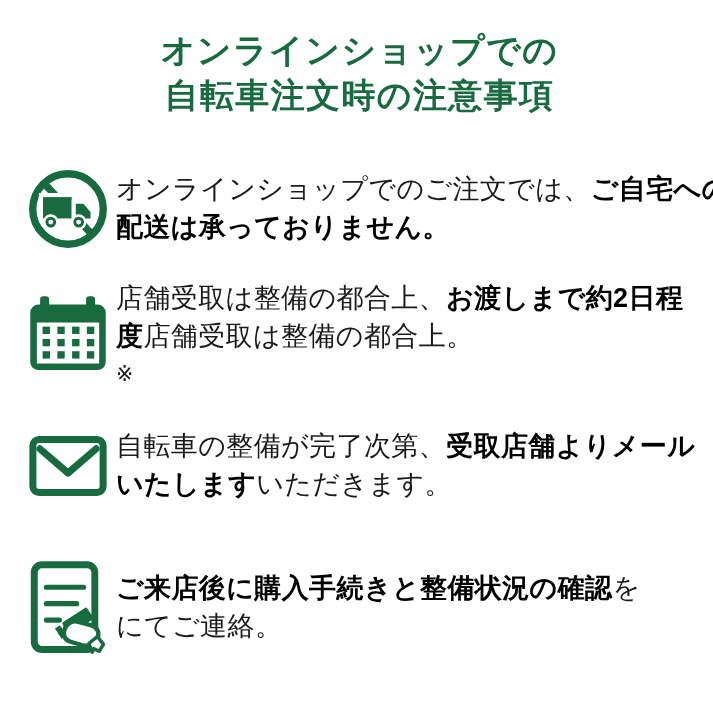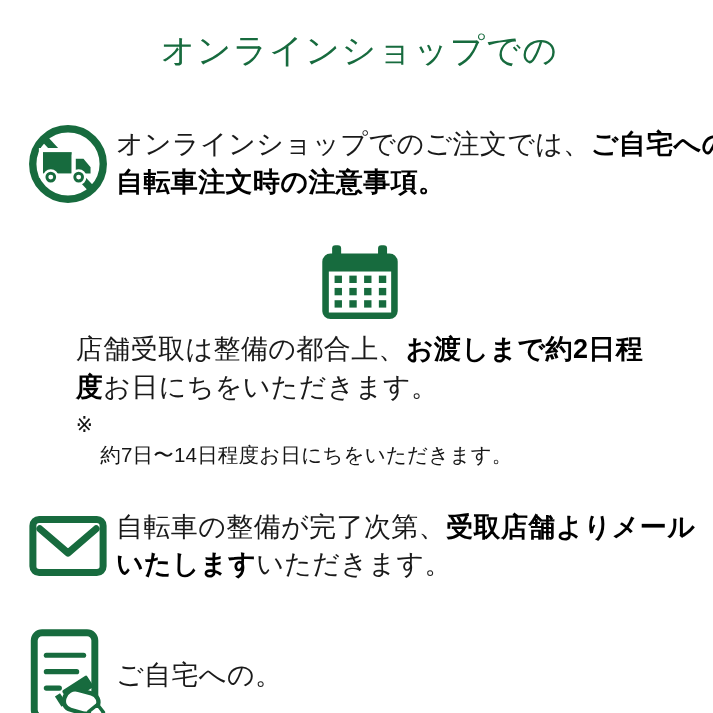--- a/index.html
+++ b/index.html
@@ -11,32 +11,32 @@
     width: 713px; height: 713px;
     margin: 0 auto;
     background: var(--bg);
     overflow: hidden;
     padding: 28px 14px 0 20px;
   }
   .title {
     text-align: center;
     color: var(--accent);
     font-size: 34px;
-    font-weight: 400;
+    font-weight: 700;
     line-height: 1.32;
     letter-spacing: 0.04em;
     margin-bottom: 50px;
   }
   .row {
     display: flex;
     align-items: center;
   }
   .row.r1 { margin-bottom: 30px; }
-  .row.r2 { margin-bottom: 40px; flex-direction: column; }
-  .row.r3 { margin-bottom: 44px; }
+  .row.r2 { margin-bottom: 40px; }
+  .row.r3 { margin-bottom: 56px; }
   .icon-col {
     flex: 0 0 96px;
     display: flex;
     align-items: center;
     justify-content: center;
   }
   .text-col {
     flex: 1 1 auto;
     color: var(--ink);
     font-size: 27px;
@@ -56,40 +56,41 @@
   .note-marker { flex: 0 0 auto; margin-right: 7px; }
   svg { display: block; }
 </style>
 </head>
 <body>
 
 <div class="canvas">
 
   <div class="title">
     <div>オンラインショップでの</div>
+    <div>自転車注文時の注意事項</div>
   </div>
 
   <div class="row r1">
     <div class="icon-col">
       <svg width="82" height="82" viewBox="0 0 100 100" aria-hidden="true">
         <line x1="21" y1="19" x2="81" y2="83" stroke="#176B3E" stroke-width="9"></line>
         <circle cx="50" cy="50" r="43" fill="none" stroke="#176B3E" stroke-width="9"></circle>
         <g stroke="#ffffff" stroke-width="5">
           <rect x="17" y="33" width="40" height="31" fill="#176B3E"></rect>
           <path d="M57,41 h13 l10,12 v11 h-23 z" fill="#176B3E"></path>
         </g>
         <circle cx="29" cy="66" r="8" fill="#176B3E" stroke="#ffffff" stroke-width="3"></circle>
         <circle cx="29" cy="66" r="3" fill="#ffffff"></circle>
         <circle cx="63" cy="66" r="8" fill="#176B3E" stroke="#ffffff" stroke-width="3"></circle>
         <circle cx="63" cy="66" r="3" fill="#ffffff"></circle>
       </svg>
     </div>
     <div class="text-col">
       <div class="line"><span>オンラインショップでのご注文では、</span><b class="bd">ご自宅への</b></div>
-      <div class="line"><b class="bd">自転車注文時の注意事項。</b></div>
+      <div class="line"><b class="bd">配送は承っておりません。</b></div>
     </div>
   </div>
 
   <div class="row r2">
     <div class="icon-col">
       <svg width="82" height="86" viewBox="0 0 100 104" aria-hidden="true">
         <rect x="16" y="6" width="11" height="20" rx="4" fill="#176B3E"></rect>
         <rect x="72" y="6" width="11" height="20" rx="4" fill="#176B3E"></rect>
         <rect x="4" y="16" width="92" height="80" rx="10" fill="#176B3E"></rect>
         <rect x="12" y="38" width="76" height="50" fill="#ffffff"></rect>
@@ -104,26 +105,25 @@
             <rect x="73" y="58" width="9" height="9"></rect>
           <rect x="19" y="73" width="9" height="9"></rect>
             <rect x="37" y="73" width="9" height="9"></rect>
             <rect x="55" y="73" width="9" height="9"></rect>
             <rect x="73" y="73" width="9" height="9"></rect>
         </g>
       </svg>
     </div>
     <div class="text-col">
       <div class="line"><span>店舗受取は整備の都合上、</span><b class="bd">お渡しまで約2日程</b></div>
-      <div class="line"><b class="bd">度</b><span>お日にちをいただきます。</span></div>
+      <div class="line"><b class="bd">度</b><span>店舗受取は整備の都合上。</span></div>
       <div class="note">
         <span class="note-marker">※</span>
         <span>
           <br>
-          <span class="line">約7日〜14日程度お日にちをいただきます。</span>
         </span>
       </div>
     </div>
   </div>
 
   <div class="row r3">
     <div class="icon-col">
       <svg width="78" height="62" viewBox="0 0 100 78" aria-hidden="true">
         <rect x="5" y="5" width="90" height="68" rx="8" fill="#ffffff" stroke="#176B3E" stroke-width="9"></rect>
         <polyline points="14,17 50,48 86,17" fill="none" stroke="#176B3E" stroke-width="9" stroke-linecap="round" stroke-linejoin="round"></polyline>
@@ -146,17 +146,18 @@
         </g>
         <g transform="rotate(-33 60 72)">
           <rect x="47" y="64" width="34" height="16" rx="2" fill="#176B3E"></rect>
           <rect x="37" y="65" width="7" height="14" fill="#176B3E"></rect>
         </g>
         <path d="M48,80 c2,-7 9,-11 16,-9 l15,4 c7,2 10,9 7,15 c-3,7 -10,10 -17,8 l-14,-4 c-7,-2 -9,-8 -7,-14 z" fill="#ffffff" stroke="#176B3E" stroke-width="5" stroke-linejoin="round"></path>
         <path d="M76,96 l10,-8 l7,9 l-5,8 l-6,-3 l-2,4 z" fill="#ffffff" stroke="#176B3E" stroke-width="4" stroke-linejoin="round"></path>
       </svg>
     </div>
     <div class="text-col">
-      <div class="line"><span>ご自宅への。</span></div>
+      <div class="line"><b class="bd">ご来店後に購入手続きと整備状況の確認</b><span>を</span></div>
+      <div class="line"><span>にてご連絡。</span></div>
     </div>
   </div>
 
 </div>
 
 </body></html>

